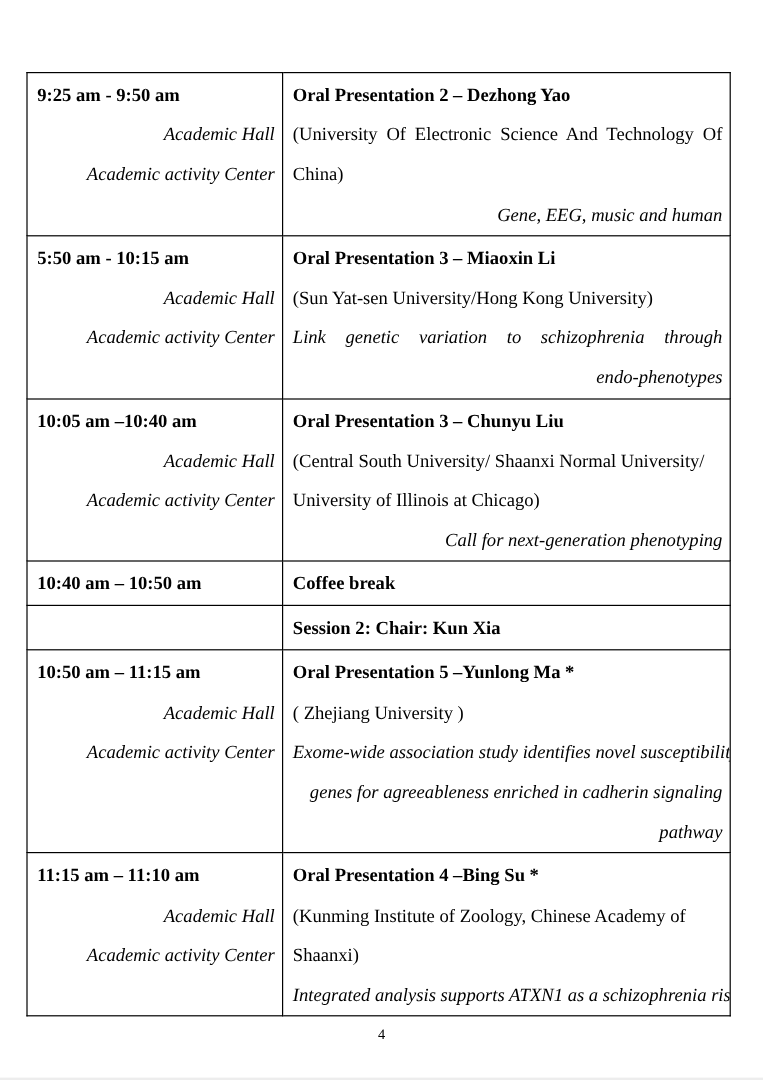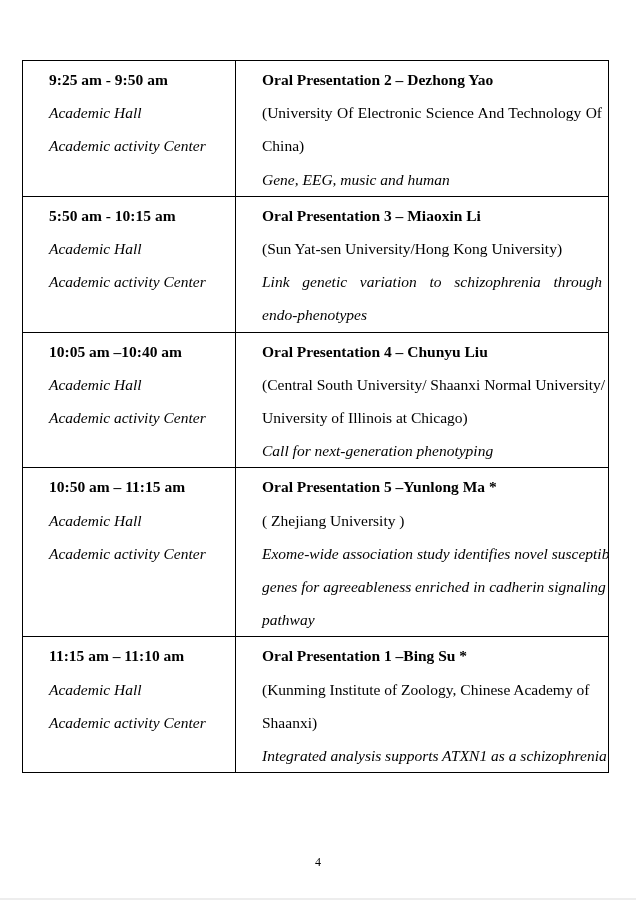--- a/index.html
+++ b/index.html
@@ -22,31 +22,31 @@
     top: 60px;
     width: 586px;
     border-collapse: collapse;
     table-layout: fixed;
   }
   col.c-time { width: 213px; }
   col.c-session { width: 373px; }
   td {
     border: 1.5px solid #000000;
     vertical-align: top;
-    padding: 2px 6px 0 26px;
+    padding: 2px 6px 0 8px;
     overflow: hidden;
     margin-top: 36px;
   }
   .line {
     font-size: 15.5px;
     line-height: 33.2px;
     white-space: nowrap;
   }
   .line.b { font-weight: bold; }
-  .line.i { font-style: italic; }
+  .line.i { font-style: italic; text-align: right; }
   .line.just {
     white-space: normal;
     text-align: justify;
     text-align-last: justify;
   }
   .page-number {
     position: absolute;
     left: 0;
     top: 855px;
     width: 100%;
@@ -99,24 +99,38 @@
             <div class="line i">endo-phenotypes</div>
           </td>
         </tr>
         <tr style="height: 134px;">
           <td>
             <div class="line b">10:05 am –10:40 am</div>
             <div class="line i">Academic Hall</div>
             <div class="line i">Academic activity Center</div>
           </td>
           <td>
-            <div class="line b">Oral Presentation 4 – Chunyu Liu</div>
+            <div class="line b">Oral Presentation 3 – Chunyu Liu</div>
             <div class="line">(Central South University/ Shaanxi Normal University/</div>
             <div class="line">University of Illinois at Chicago)</div>
             <div class="line i">Call for next-generation phenotyping</div>
+          </td>
+        </tr>
+        <tr style="height: 37px;">
+          <td>
+            <div class="line b">10:40 am – 10:50 am</div>
+          </td>
+          <td>
+            <div class="line b">Coffee break</div>
+          </td>
+        </tr>
+        <tr style="height: 37px;">
+          <td></td>
+          <td>
+            <div class="line b">Session 2: Chair: Kun Xia</div>
           </td>
         </tr>
         <tr style="height: 167px;">
           <td>
             <div class="line b">10:50 am – 11:15 am</div>
             <div class="line i">Academic Hall</div>
             <div class="line i">Academic activity Center</div>
           </td>
           <td>
             <div class="line b">Oral Presentation 5 –Yunlong Ma *</div>
@@ -126,21 +140,21 @@
             <div class="line i">pathway</div>
           </td>
         </tr>
         <tr style="height: 133px;">
           <td>
             <div class="line b">11:15 am – 11:10 am</div>
             <div class="line i">Academic Hall</div>
             <div class="line i">Academic activity Center</div>
           </td>
           <td>
-            <div class="line b">Oral Presentation 1 –Bing Su *</div>
+            <div class="line b">Oral Presentation 4 –Bing Su *</div>
             <div class="line">(Kunming Institute of Zoology, Chinese Academy of</div>
             <div class="line">Shaanxi)</div>
             <div class="line i">Integrated analysis supports ATXN1 as a schizophrenia risk</div>
           </td>
         </tr>
       </tbody>
   </table>
   <div class="page-number">4</div>
   <div class="page-bottom-edge"></div>
 </div>

